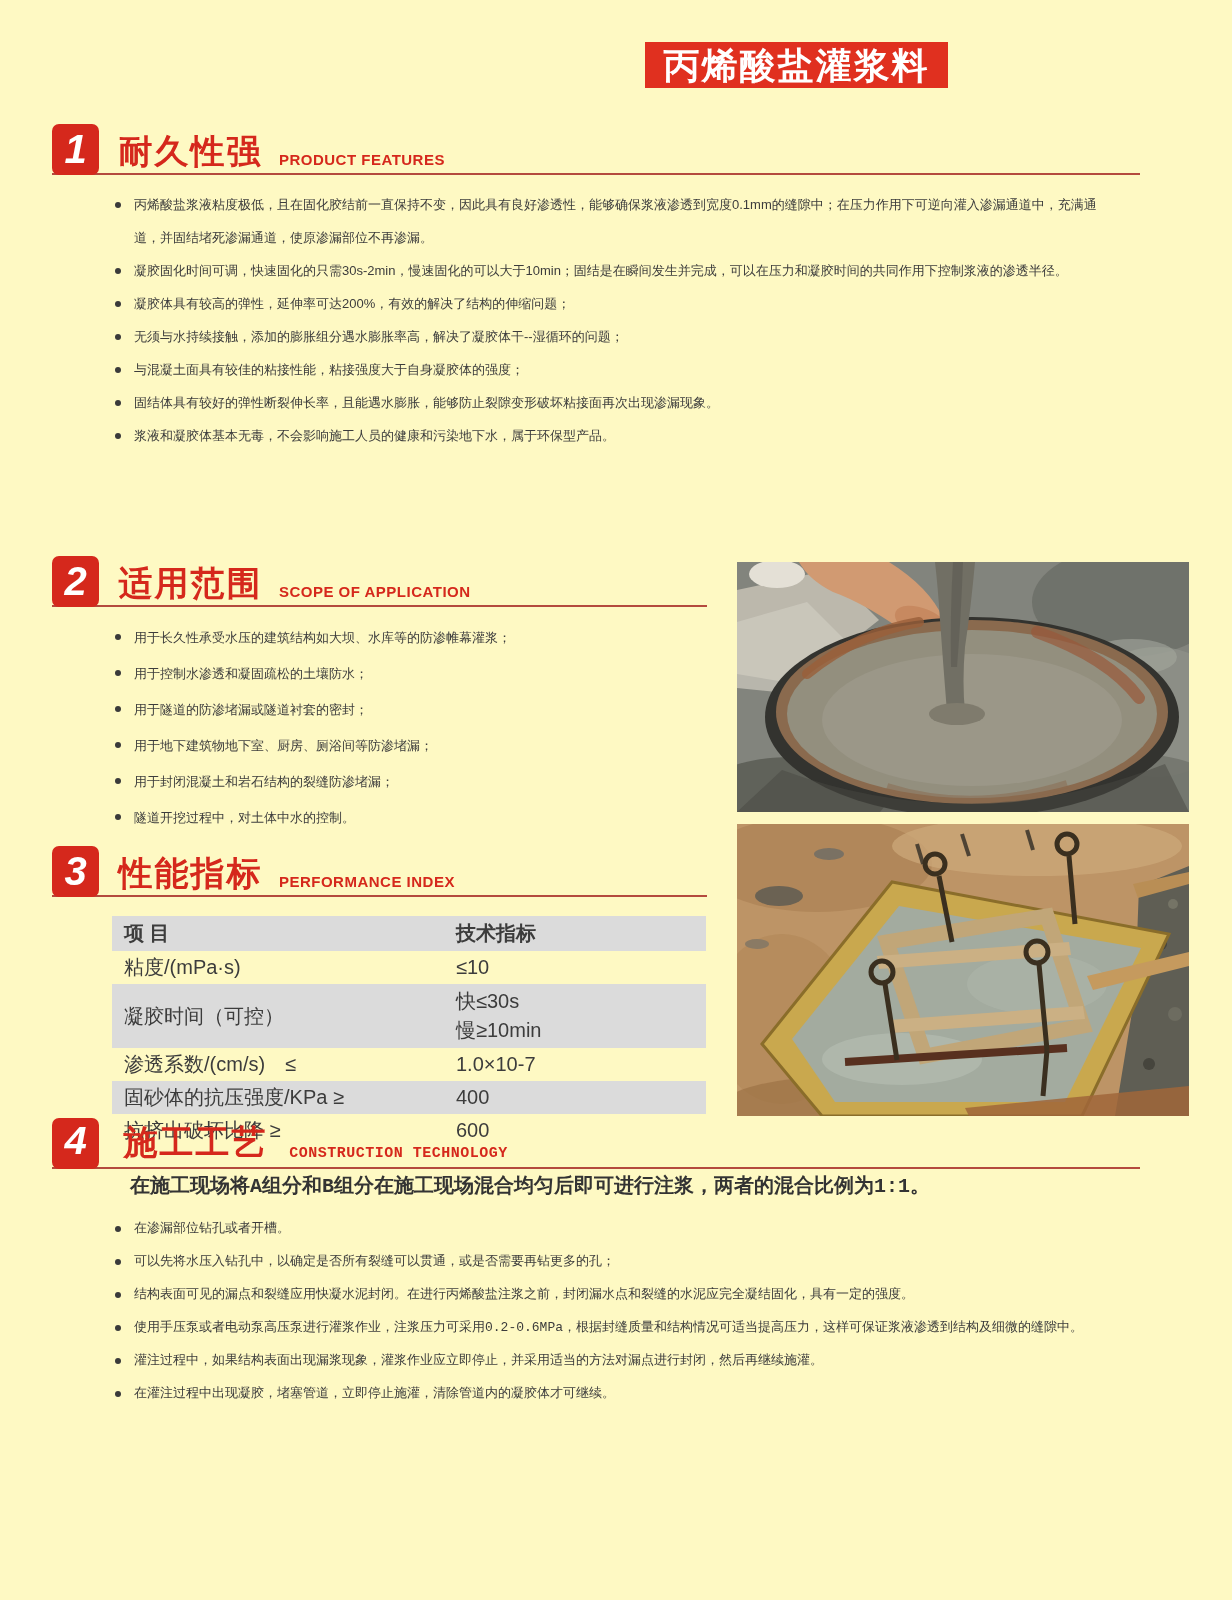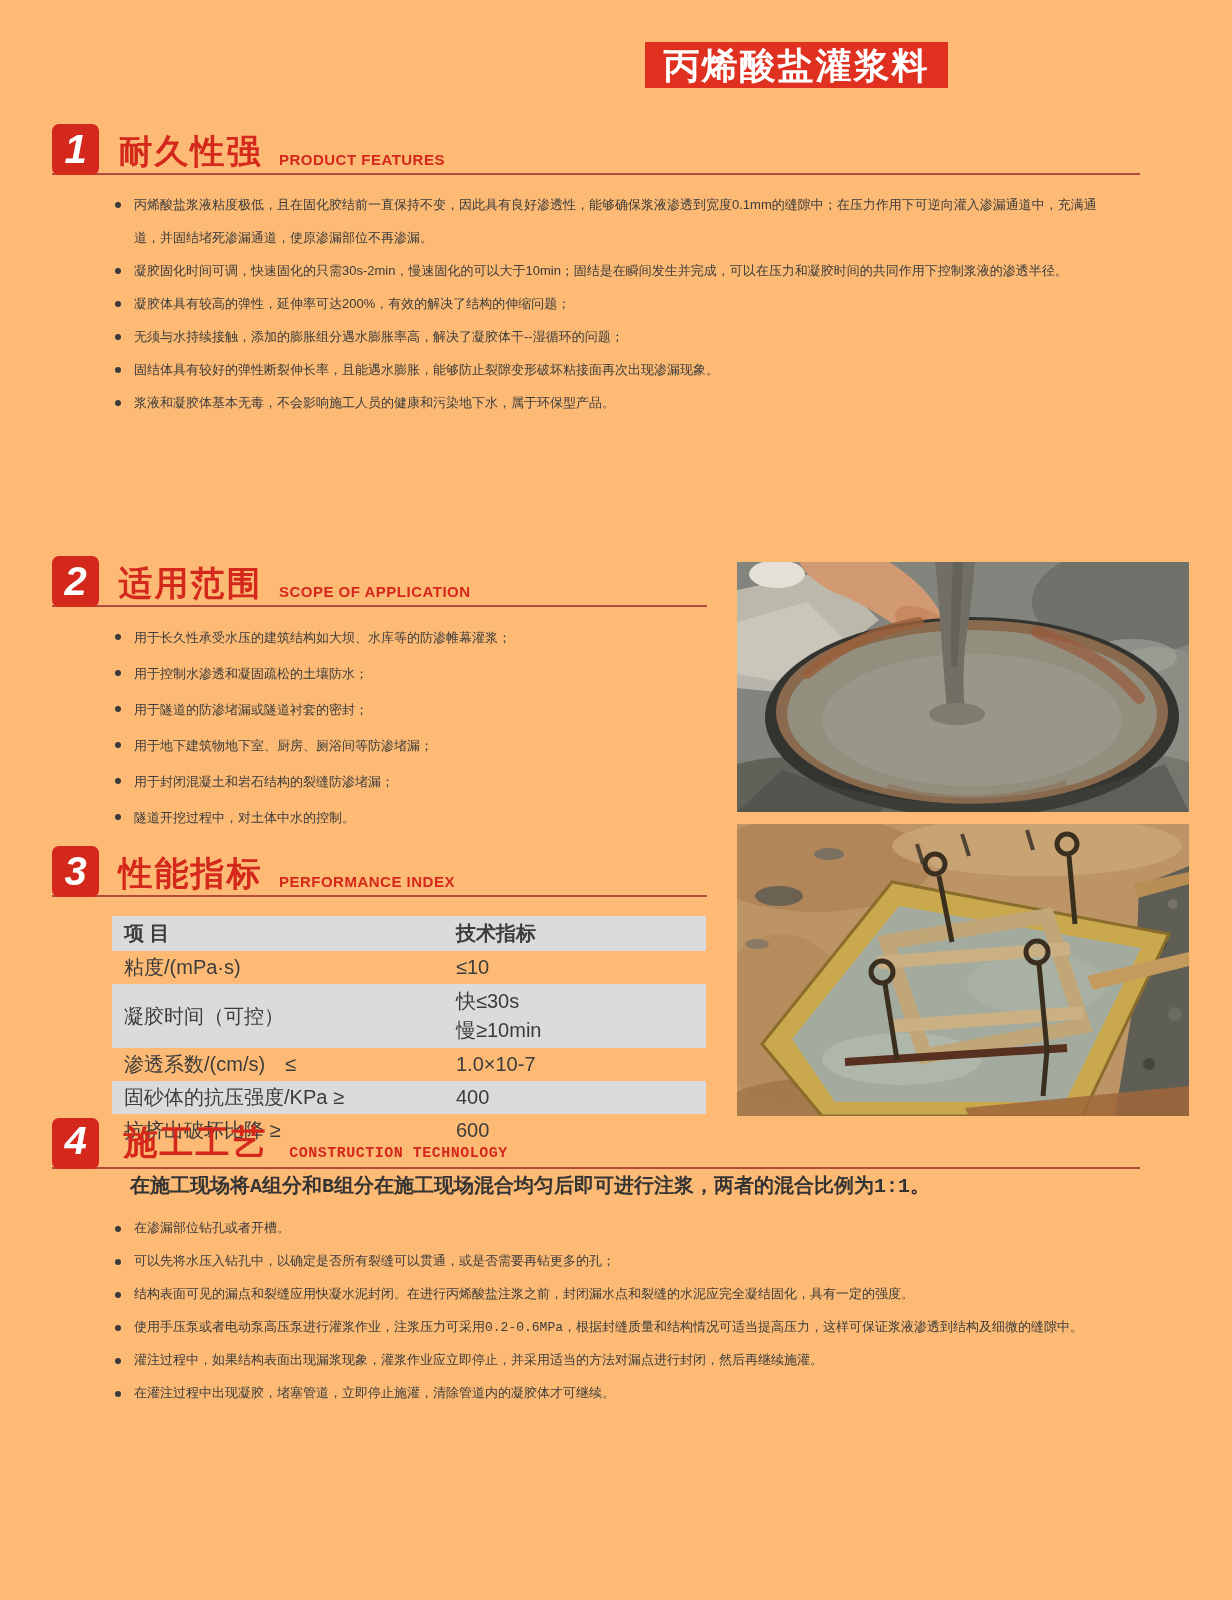--- a/index.html
+++ b/index.html
@@ -1,17 +1,17 @@
 <!DOCTYPE html>
 <html><head>
 <meta charset="utf-8">
 <style>
   html,body{margin:0;padding:0;background:#ffffff;}
   body{font-family:"Liberation Sans",sans-serif;}
-  .page{position:relative;width:1232px;height:1600px;background:#fdba74;overflow:hidden;}
+  .page{position:relative;width:1232px;height:1600px;background:#fef9c3;overflow:hidden;}
 
   
   .title-box{position:absolute;left:645px;top:42px;width:303px;height:46px;
     background:#e0301f;color:#ffffff;font-size:36px;font-weight:bold;
     text-align:center;line-height:47px;letter-spacing:2px;}
 
   
   .sec{position:absolute;left:52px;}
   .sec-header{position:relative;height:54px;}
   .sec-rule{position:absolute;left:0;bottom:3px;height:2px;background:#b44a3e;z-index:0;}
@@ -61,20 +61,21 @@
       <div class="sec-rule" style="width:1088px;"></div>
       <div class="sec-num">1</div>
       <div class="sec-zh">耐久性强</div>
       <div class="sec-en">PRODUCT FEATURES</div>
     </div>
     <ul class="bullets">
       <li><span>丙烯酸盐浆液粘度极低，且在固化胶结前一直保持不变，因此具有良好渗透性，能够确保浆液渗透到宽度0.1mm的缝隙中；在压力作用下可逆向灌入渗漏通道中，充满通道，并固结堵死渗漏通道，使原渗漏部位不再渗漏。</span></li>
       <li><span>凝胶固化时间可调，快速固化的只需30s-2min，慢速固化的可以大于10min；固结是在瞬间发生并完成，可以在压力和凝胶时间的共同作用下控制浆液的渗透半径。</span></li>
       <li><span>凝胶体具有较高的弹性，延伸率可达200%，有效的解决了结构的伸缩问题；</span></li>
       <li><span>无须与水持续接触，添加的膨胀组分遇水膨胀率高，解决了凝胶体干--湿循环的问题；</span></li>
+      <li><span>与混凝土面具有较佳的粘接性能，粘接强度大于自身凝胶体的强度；</span></li>
       <li><span>固结体具有较好的弹性断裂伸长率，且能遇水膨胀，能够防止裂隙变形破坏粘接面再次出现渗漏现象。</span></li>
       <li><span>浆液和凝胶体基本无毒，不会影响施工人员的健康和污染地下水，属于环保型产品。</span></li>
     </ul>
   </section>
 
   <section class="sec" style="top:556px;width:660px;">
     <div class="sec-header">
       <div class="sec-rule" style="width:655px;"></div>
       <div class="sec-num">2</div>
       <div class="sec-zh">适用范围</div>

